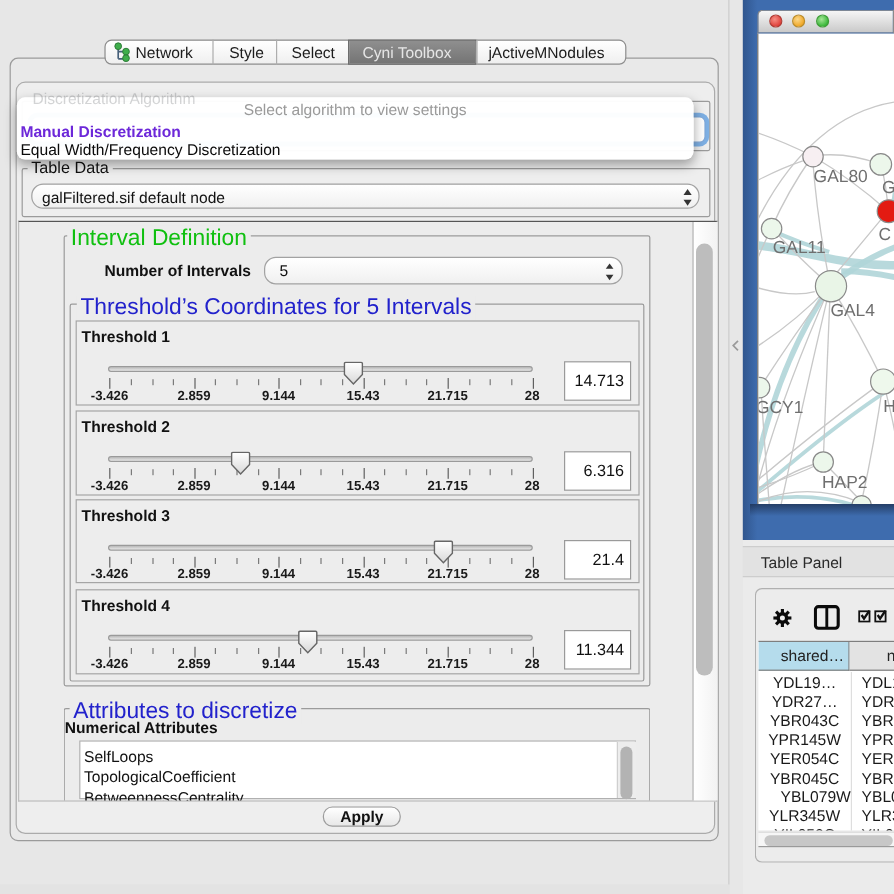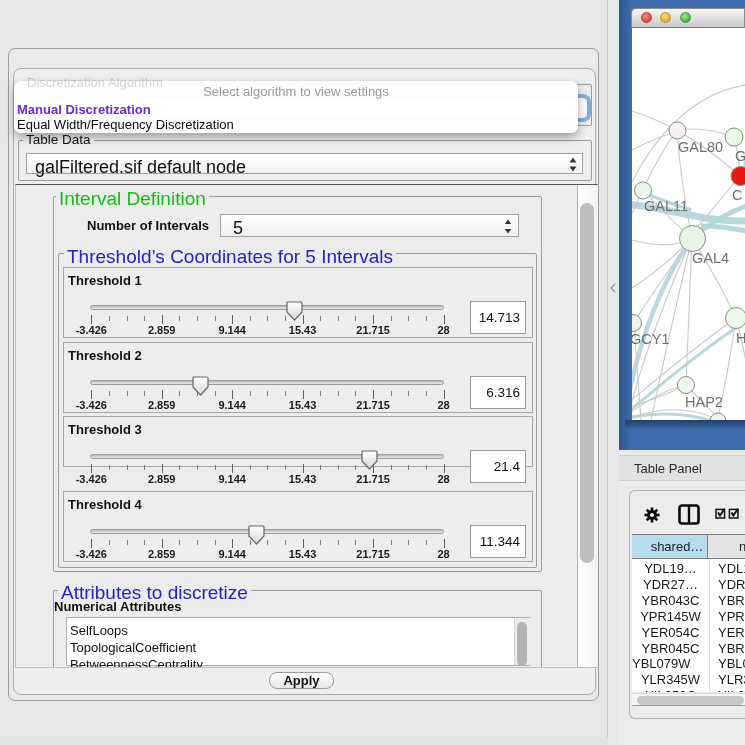--- a/index.html
+++ b/index.html
@@ -1,37 +1,55 @@
 <!DOCTYPE html>
 <html><head>
 <meta charset="utf-8">
 <style>
   * { margin:0; padding:0; box-sizing:border-box; }
   html,body { width:745px; height:745px; overflow:hidden;
     font-family:"Liberation Sans", sans-serif; background:#e8e8e8; }
   .abs { position:absolute; white-space:nowrap; }
   .combo {
     background:linear-gradient(#ffffff,#f0f0f0);
-    border:1px solid #a2a2a2; border-radius:0;
-    font-size:18px; color:#111;text-decoration:underline;
+    border:1px solid #a2a2a2; border-radius:10px;
+    font-size:13px; color:#111;text-decoration:underline;
   }
   .grouplbl { position:absolute; font-size:19px; padding:0 3px; white-space:nowrap; }
   .group { position:absolute; border:1px solid #9b9b9b; border-radius:2px; }
 </style>
 </head>
 <body>
 <div class="abs" style="left:0;top:0;width:745px;height:745px;background:#e3e3e3;">
 
 <div class="abs" style="left:0;top:0;width:608px;height:737px;background:#e7e7e7;border-right:1px solid #c6c6c6;">
 
 
   <div class="abs" style="left:8px;top:48px;width:591px;height:653px;border:1px solid #9b9b9b;border-radius:7px;background:#e9e9e9;"></div>
 
   <div class="abs" style="left:13px;top:68px;width:583px;height:627px;border:1px solid #ababab;border-radius:8px;background:#eeeeee;"></div>
 
+  <div class="abs" style="left:87px;top:33px;width:436px;height:21px;">
+    <div class="abs" style="left:0;top:0;width:435px;height:21px;border:1px solid #8e8e8e;border-radius:6px;background:linear-gradient(#ffffff,#efefef);"></div>
+    <div class="abs" style="left:90px;top:0;width:1px;height:21px;background:#adadad;"></div>
+    <div class="abs" style="left:143px;top:0;width:1px;height:21px;background:#adadad;"></div>
+    <div class="abs" style="left:203px;top:0;width:107px;height:21px;background:linear-gradient(#8f8f8f,#747474);border:1px solid #6e6e6e;"></div>
+    <div class="abs" style="left:310px;top:0;width:1px;height:21px;background:#adadad;"></div>
+    <svg class="abs" style="left:8px;top:2px;" width="14" height="17" viewBox="0 0 14 17">
+      <path d="M3.5 4 L3.5 14 M3.5 8 L10 8 M3.5 14 L10 14" stroke="#46607a" stroke-width="1.4" fill="none"></path>
+      <circle cx="3.5" cy="3.5" r="2.8" fill="#3fae4c" stroke="#2c7a36" stroke-width="0.8"></circle>
+      <circle cx="10" cy="8" r="2.8" fill="#3fae4c" stroke="#2c7a36" stroke-width="0.8"></circle>
+      <circle cx="10" cy="13.5" r="2.8" fill="#3fae4c" stroke="#2c7a36" stroke-width="0.8"></circle>
+    </svg>
+    <div class="abs" style="left:26px;top:3px;font-size:13px;color:#1c1c1c;">Network</div>
+    <div class="abs" style="left:104px;top:3px;font-size:13px;color:#1c1c1c;">Style</div>
+    <div class="abs" style="left:156px;top:3px;font-size:13px;color:#1c1c1c;">Select</div>
+    <div class="abs" style="left:215px;top:3px;font-size:13px;color:#e6e6e6;">Cyni Toolbox</div>
+    <div class="abs" style="left:320px;top:3px;font-size:13px;color:#1c1c1c;">jActiveMNodules</div>
+  </div>
 
   <div class="group" style="left:18px;top:84px;width:574px;height:42px;"></div>
 
   <div class="abs" style="left:26px;top:97px;width:562px;height:22px;background:#fdfdfd;border:1px solid #7ea7d8;border-radius:5px;box-shadow:0 0 0 3px rgba(105,163,225,0.85);"></div>
 
   <div class="group" style="left:18px;top:140px;width:574px;height:41px;"></div>
   <div class="grouplbl" style="left:23px;top:132px;background:#eeeeee;color:#111;font-size:13.5px;">Table Data</div>
   <div class="combo abs" style="left:26px;top:153px;width:557px;height:21px;">
     <div class="abs" style="left:8px;top:3px;">galFiltered.sif default node</div>
     <svg class="abs" style="left:541px;top:2px;" width="10" height="17" viewBox="0 0 10 17">
@@ -132,21 +150,21 @@
               <path d="M2 1 L15 1 Q16 1 16 2 L16 11 L8.5 19 L1 11 L1 2 Q1 1 2 1 Z" fill="url(#tg)" stroke="#666" stroke-width="1.2"></path>
               <defs>
                 <linearGradient id="tg" x1="0" y1="0" x2="0" y2="1">
                   <stop offset="0" stop-color="#ffffff"></stop>
                   <stop offset="1" stop-color="#d8d8d8"></stop>
                 </linearGradient>
               </defs>
             </svg>
 <div class="abs" style="left:406px;top:33px;width:56px;height:33px;background:#fff;border:1px solid #9a9a9a;font-size:13.5px;color:#111;text-align:right;line-height:31px;padding-right:5px;">6.316</div>
 </div>
-<div class="abs" style="left:47px;top:231px;width:470px;height:51px;border:1px solid #a5a5a5;background:#ededed;">
+<div class="abs" style="left:47px;top:231px;width:470px;height:70px;border:1px solid #a5a5a5;background:#ededed;">
 <div class="abs" style="left:4px;top:5px;font-size:13px;font-weight:bold;color:#111;">Threshold 3</div>
 <div class="abs" style="left:26px;top:37px;width:354px;height:5px;background:linear-gradient(#b9b9b9,#e9e9e9);border:1px solid #9a9a9a;border-radius:3px;"></div>
 <div class="abs" style="left:27.3px;top:47px;width:1px;height:9px;background:#606060;"></div>
 <div class="abs" style="left:44.9px;top:48px;width:1px;height:5px;background:#7a7a7a;"></div>
 <div class="abs" style="left:62.5px;top:48px;width:1px;height:5px;background:#7a7a7a;"></div>
 <div class="abs" style="left:80.1px;top:48px;width:1px;height:5px;background:#7a7a7a;"></div>
 <div class="abs" style="left:-2.7px;top:56px;width:60px;text-align:center;font-size:11px;font-weight:bold;color:#1a1a1a;">-3.426</div>
 <div class="abs" style="left:97.7px;top:47px;width:1px;height:9px;background:#606060;"></div>
 <div class="abs" style="left:115.3px;top:48px;width:1px;height:5px;background:#7a7a7a;"></div>
 <div class="abs" style="left:133.0px;top:48px;width:1px;height:5px;background:#7a7a7a;"></div>
@@ -349,21 +367,21 @@
             <div class="abs" style="left:0;top:41.9px;width:77px;text-align:center;font-size:13px;color:#1a1a1a;">YDR27…</div>
             <div class="abs" style="left:86px;top:41.9px;font-size:13px;color:#1a1a1a;">YDR2</div>
             <div class="abs" style="left:0;top:57.8px;width:77px;text-align:center;font-size:13px;color:#1a1a1a;">YBR043C</div>
             <div class="abs" style="left:86px;top:57.8px;font-size:13px;color:#1a1a1a;">YBR0</div>
             <div class="abs" style="left:0;top:73.7px;width:77px;text-align:center;font-size:13px;color:#1a1a1a;">YPR145W</div>
             <div class="abs" style="left:86px;top:73.7px;font-size:13px;color:#1a1a1a;">YPR1</div>
             <div class="abs" style="left:0;top:89.6px;width:77px;text-align:center;font-size:13px;color:#1a1a1a;">YER054C</div>
             <div class="abs" style="left:86px;top:89.6px;font-size:13px;color:#1a1a1a;">YER0</div>
             <div class="abs" style="left:0;top:105.5px;width:77px;text-align:center;font-size:13px;color:#1a1a1a;">YBR045C</div>
             <div class="abs" style="left:86px;top:105.5px;font-size:13px;color:#1a1a1a;">YBR0</div>
-            <div class="abs" style="left:0;top:121.4px;width:77px;text-align:left;font-size:13px;color:#1a1a1a;">YBL079W</div>
+            <div class="abs" style="left:0;top:121.4px;width:77px;text-align:right;font-size:13px;color:#1a1a1a;">YBL079W</div>
             <div class="abs" style="left:86px;top:121.4px;font-size:13px;color:#1a1a1a;">YBL0</div>
             <div class="abs" style="left:0;top:137.3px;width:77px;text-align:center;font-size:13px;color:#1a1a1a;">YLR345W</div>
             <div class="abs" style="left:86px;top:137.3px;font-size:13px;color:#1a1a1a;">YLR3</div>
             <div class="abs" style="left:0;top:153.2px;width:77px;text-align:center;font-size:13px;color:#1a1a1a;">YIL052C</div>
             <div class="abs" style="left:86px;top:153.2px;font-size:13px;color:#1a1a1a;">YIL0</div>
           </div>
           <div class="abs" style="left:2px;top:202px;width:114px;height:13px;background:#f6f6f6;border-top:1px solid #d9d9d9;border-bottom:1px solid #9a9a9a;"></div>
           <div class="abs" style="left:7px;top:205px;width:107px;height:9px;background:#c7c7c7;border-radius:5px;"></div>
         </div>
   </div>

